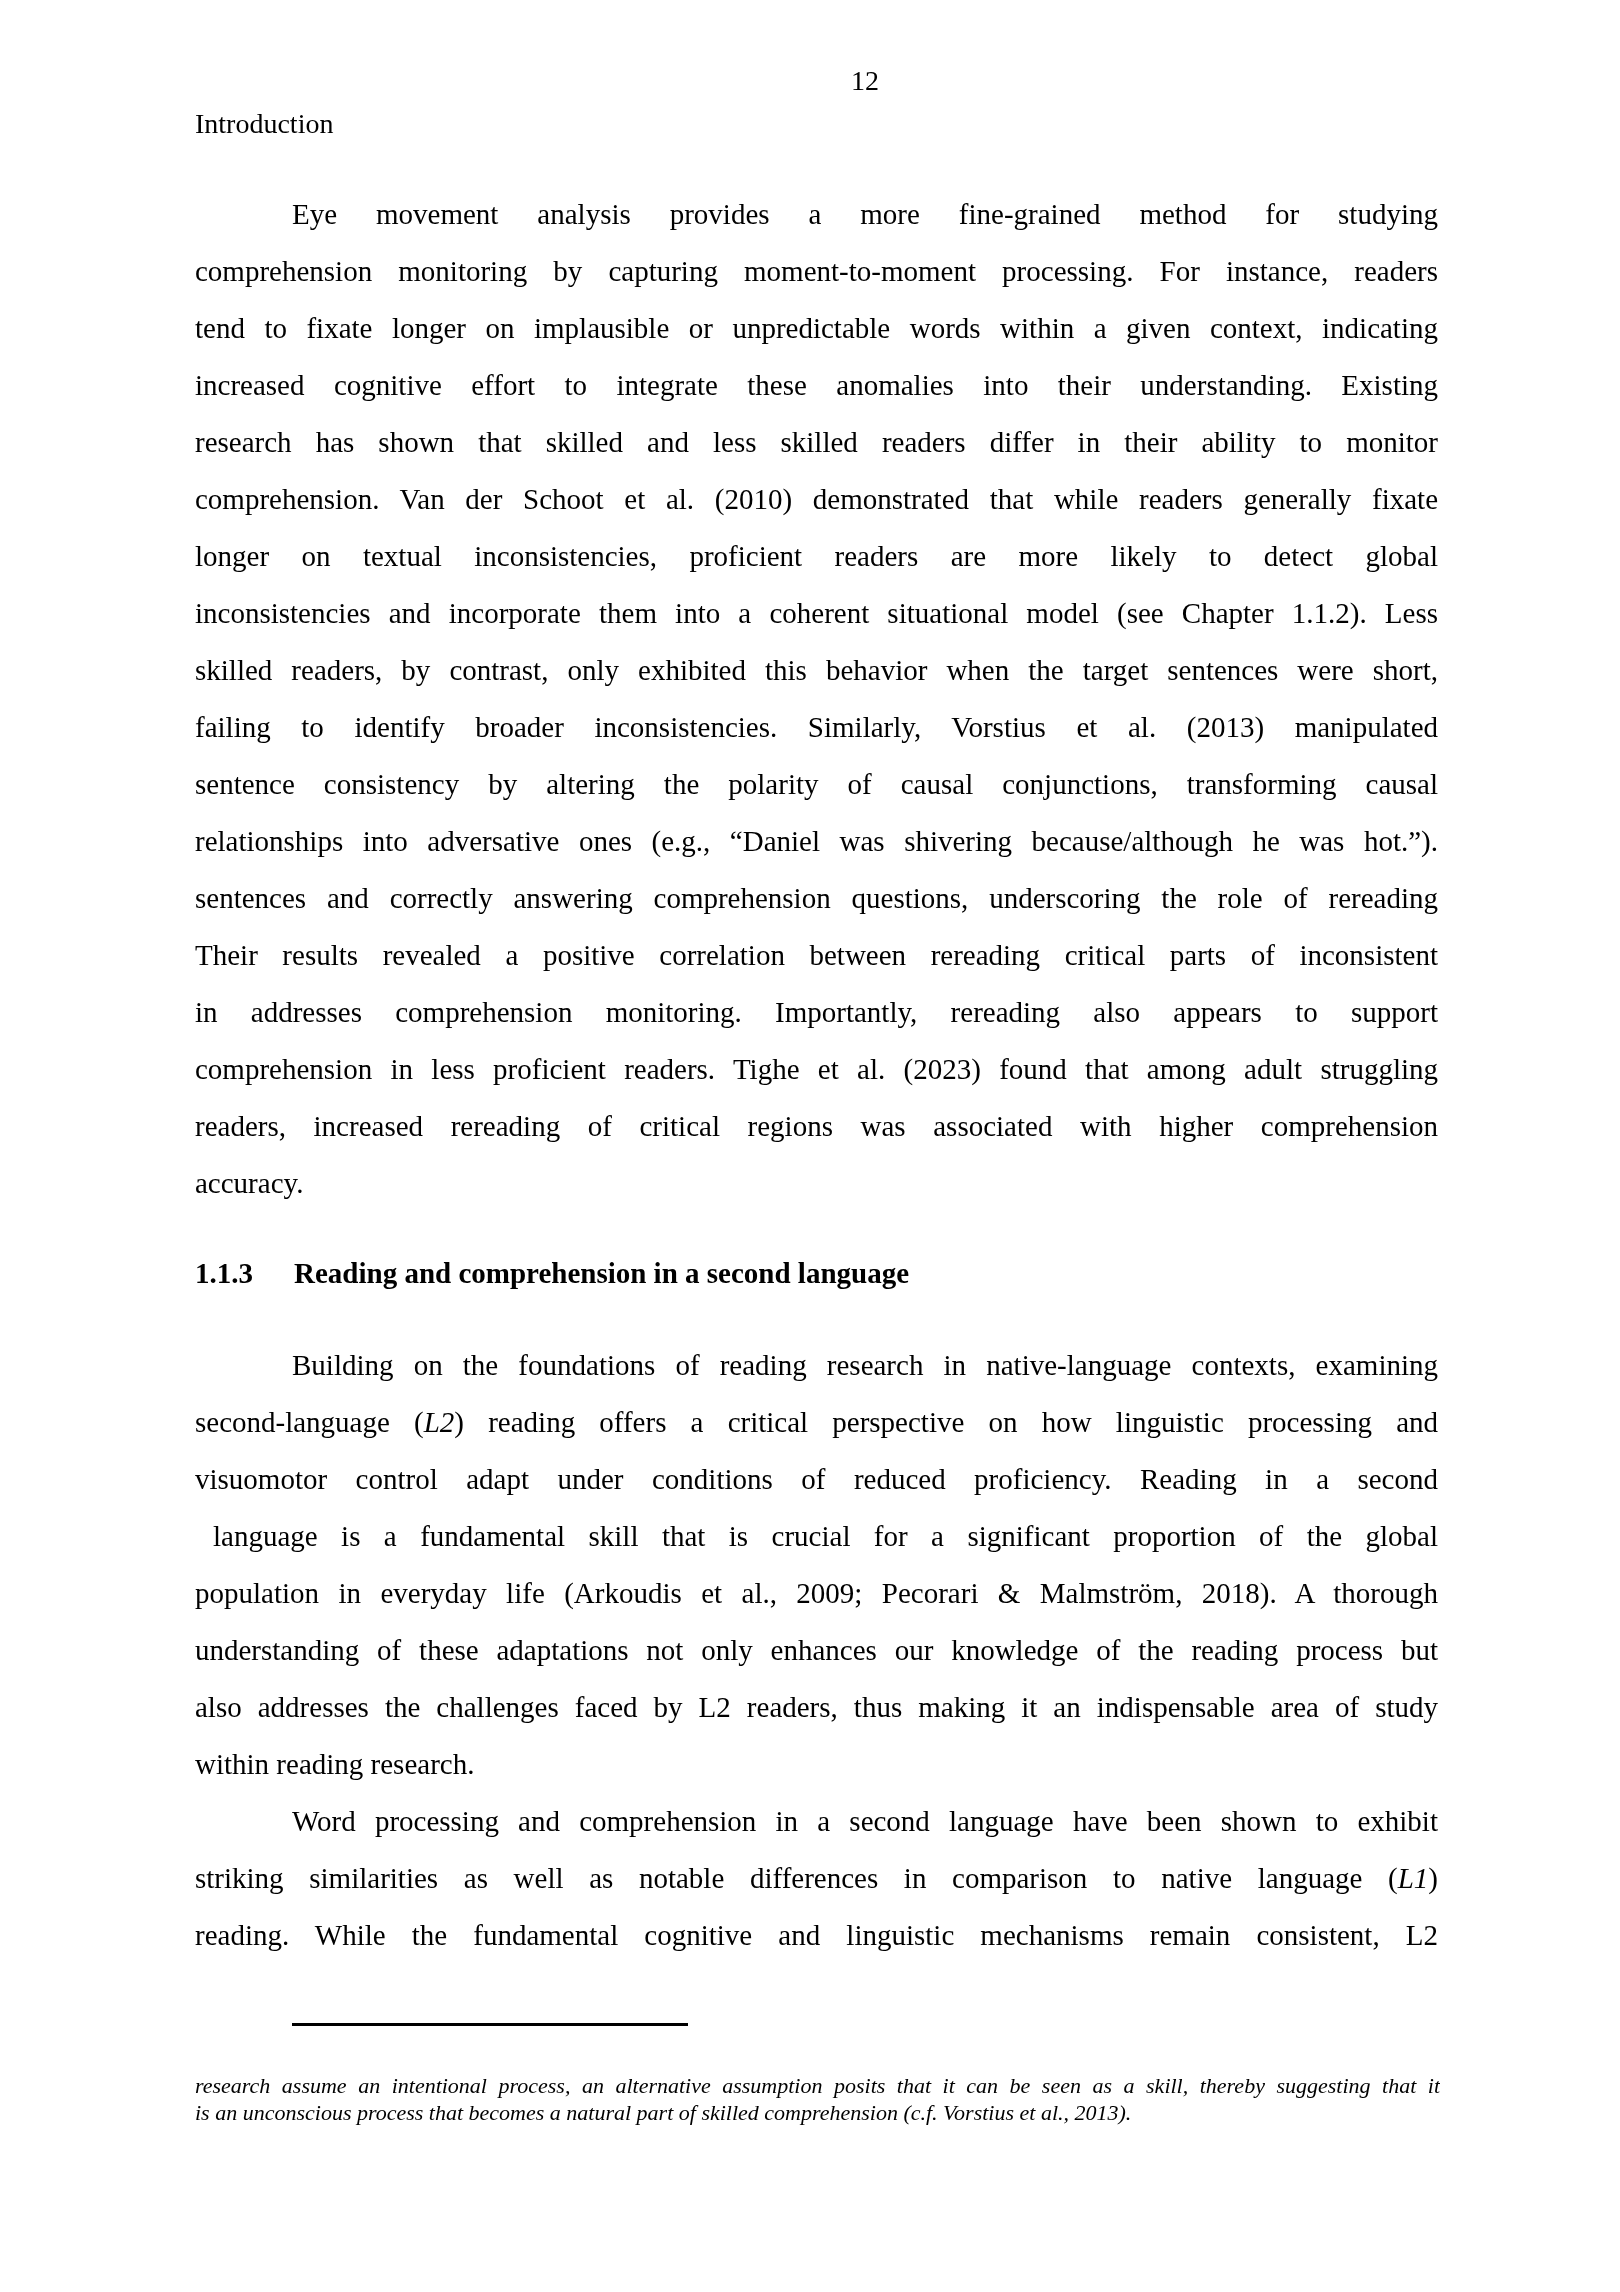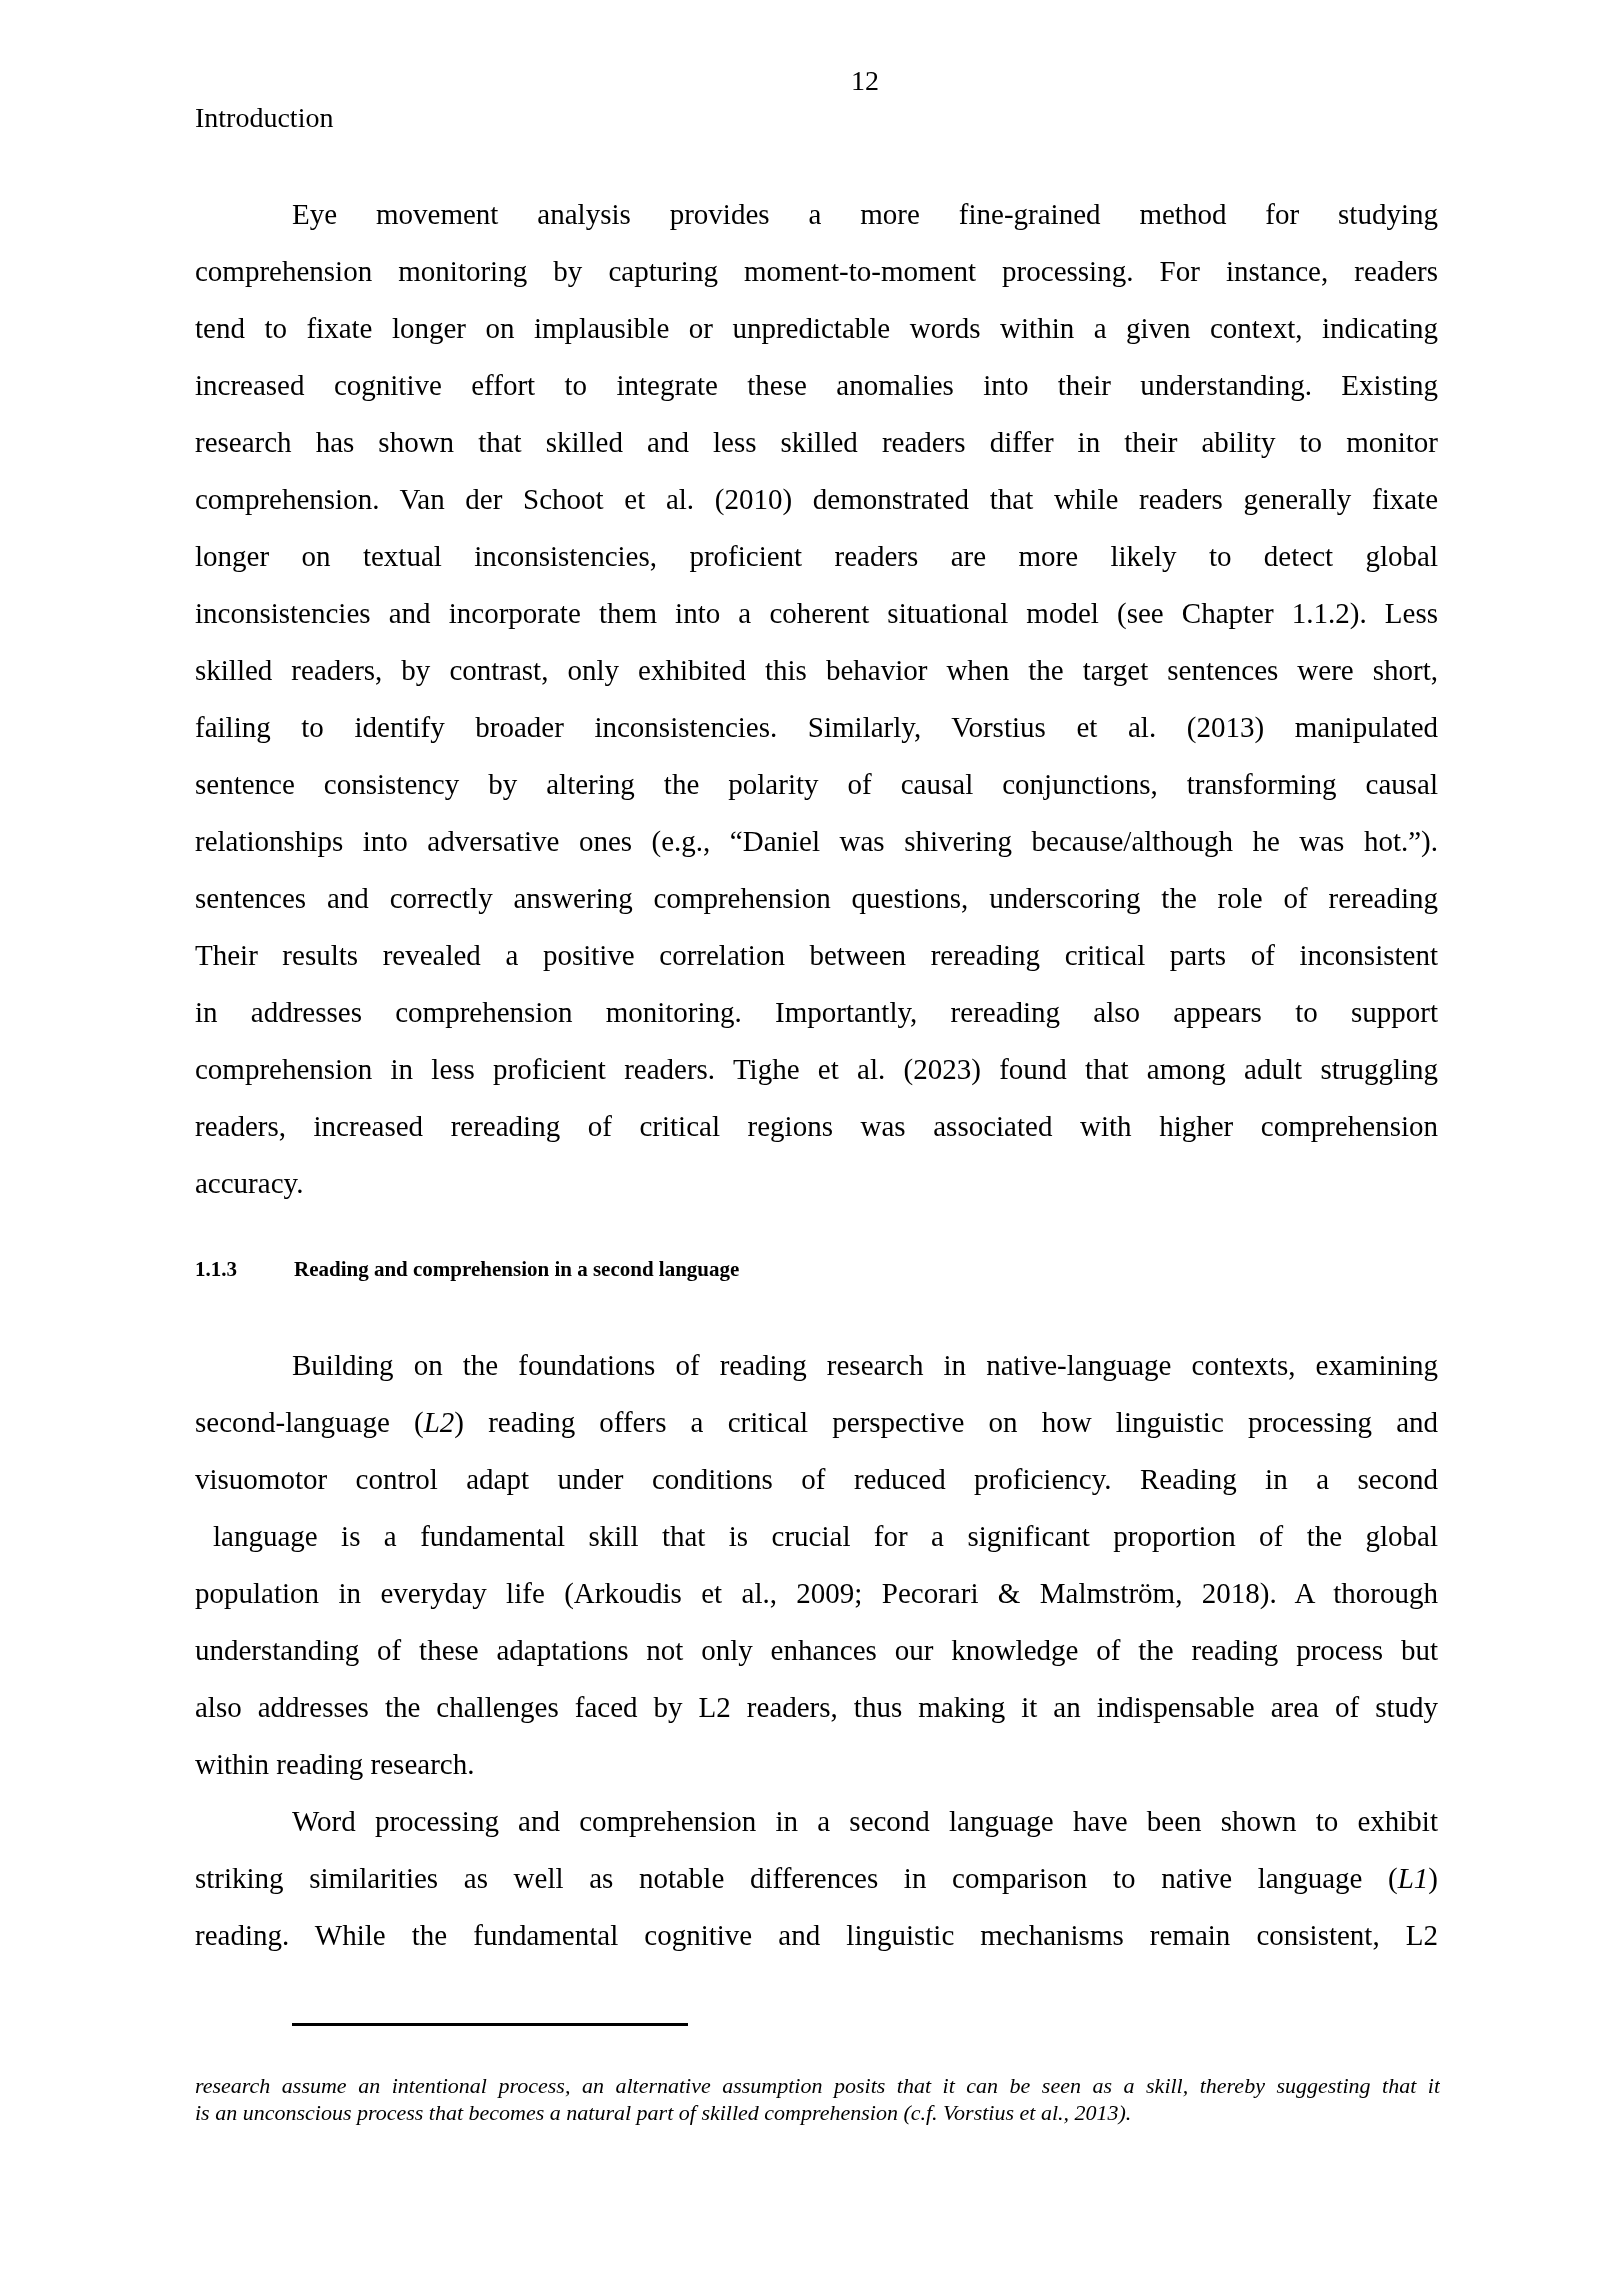--- a/index.html
+++ b/index.html
@@ -1,24 +1,24 @@
 <!DOCTYPE html>
 <html><head>
 <meta charset="utf-8">
 <style>
   html, body { margin:0; padding:0; background:#ffffff; }
   body { width:1620px; height:2293px; position:relative; overflow:hidden;
          font-family:"Liberation Serif", "DejaVu Serif", serif; color:#000; }
   .pagenum { position:absolute; top:65px; left:0; width:1730px; text-align:center; font-size:28px; }
-  .header { position:absolute; top:102px; left:195px; font-size:28px; }
+  .header { position:absolute; top:108px; left:195px; font-size:28px; }
   .body { position:absolute; left:195px; width:1243px; font-size:29px; line-height:57px; }
   .line { display:block; text-align:justify; text-align-last:justify; white-space:nowrap; height:57px; }
   .line.last { text-align-last:left; }
   .line.indent { padding-left:97px;font-family:Liberation Serif, serif; }
-  .heading { position:absolute; left:195px; top:1257px; font-size:21px; font-weight:bold; }
+  .heading { position:absolute; left:195px; top:1257px; font-size:29px; font-weight:bold; }
   .heading .num { display:inline-block; width:99px; }
   .rule { position:absolute; left:292px; top:2023px; width:396px; height:2.9px; background:#000; }
   .footnote { position:absolute; left:195px; top:2073px; width:1245px; font-size:22px; line-height:26.5px; }
   .fline { display:block; white-space:nowrap; text-align:justify; text-align-last:justify;font-style:italic; }
   .fline.last { text-align-last:left; }
   i { font-style:italic; }
 </style>
 </head>
 <body>
 

